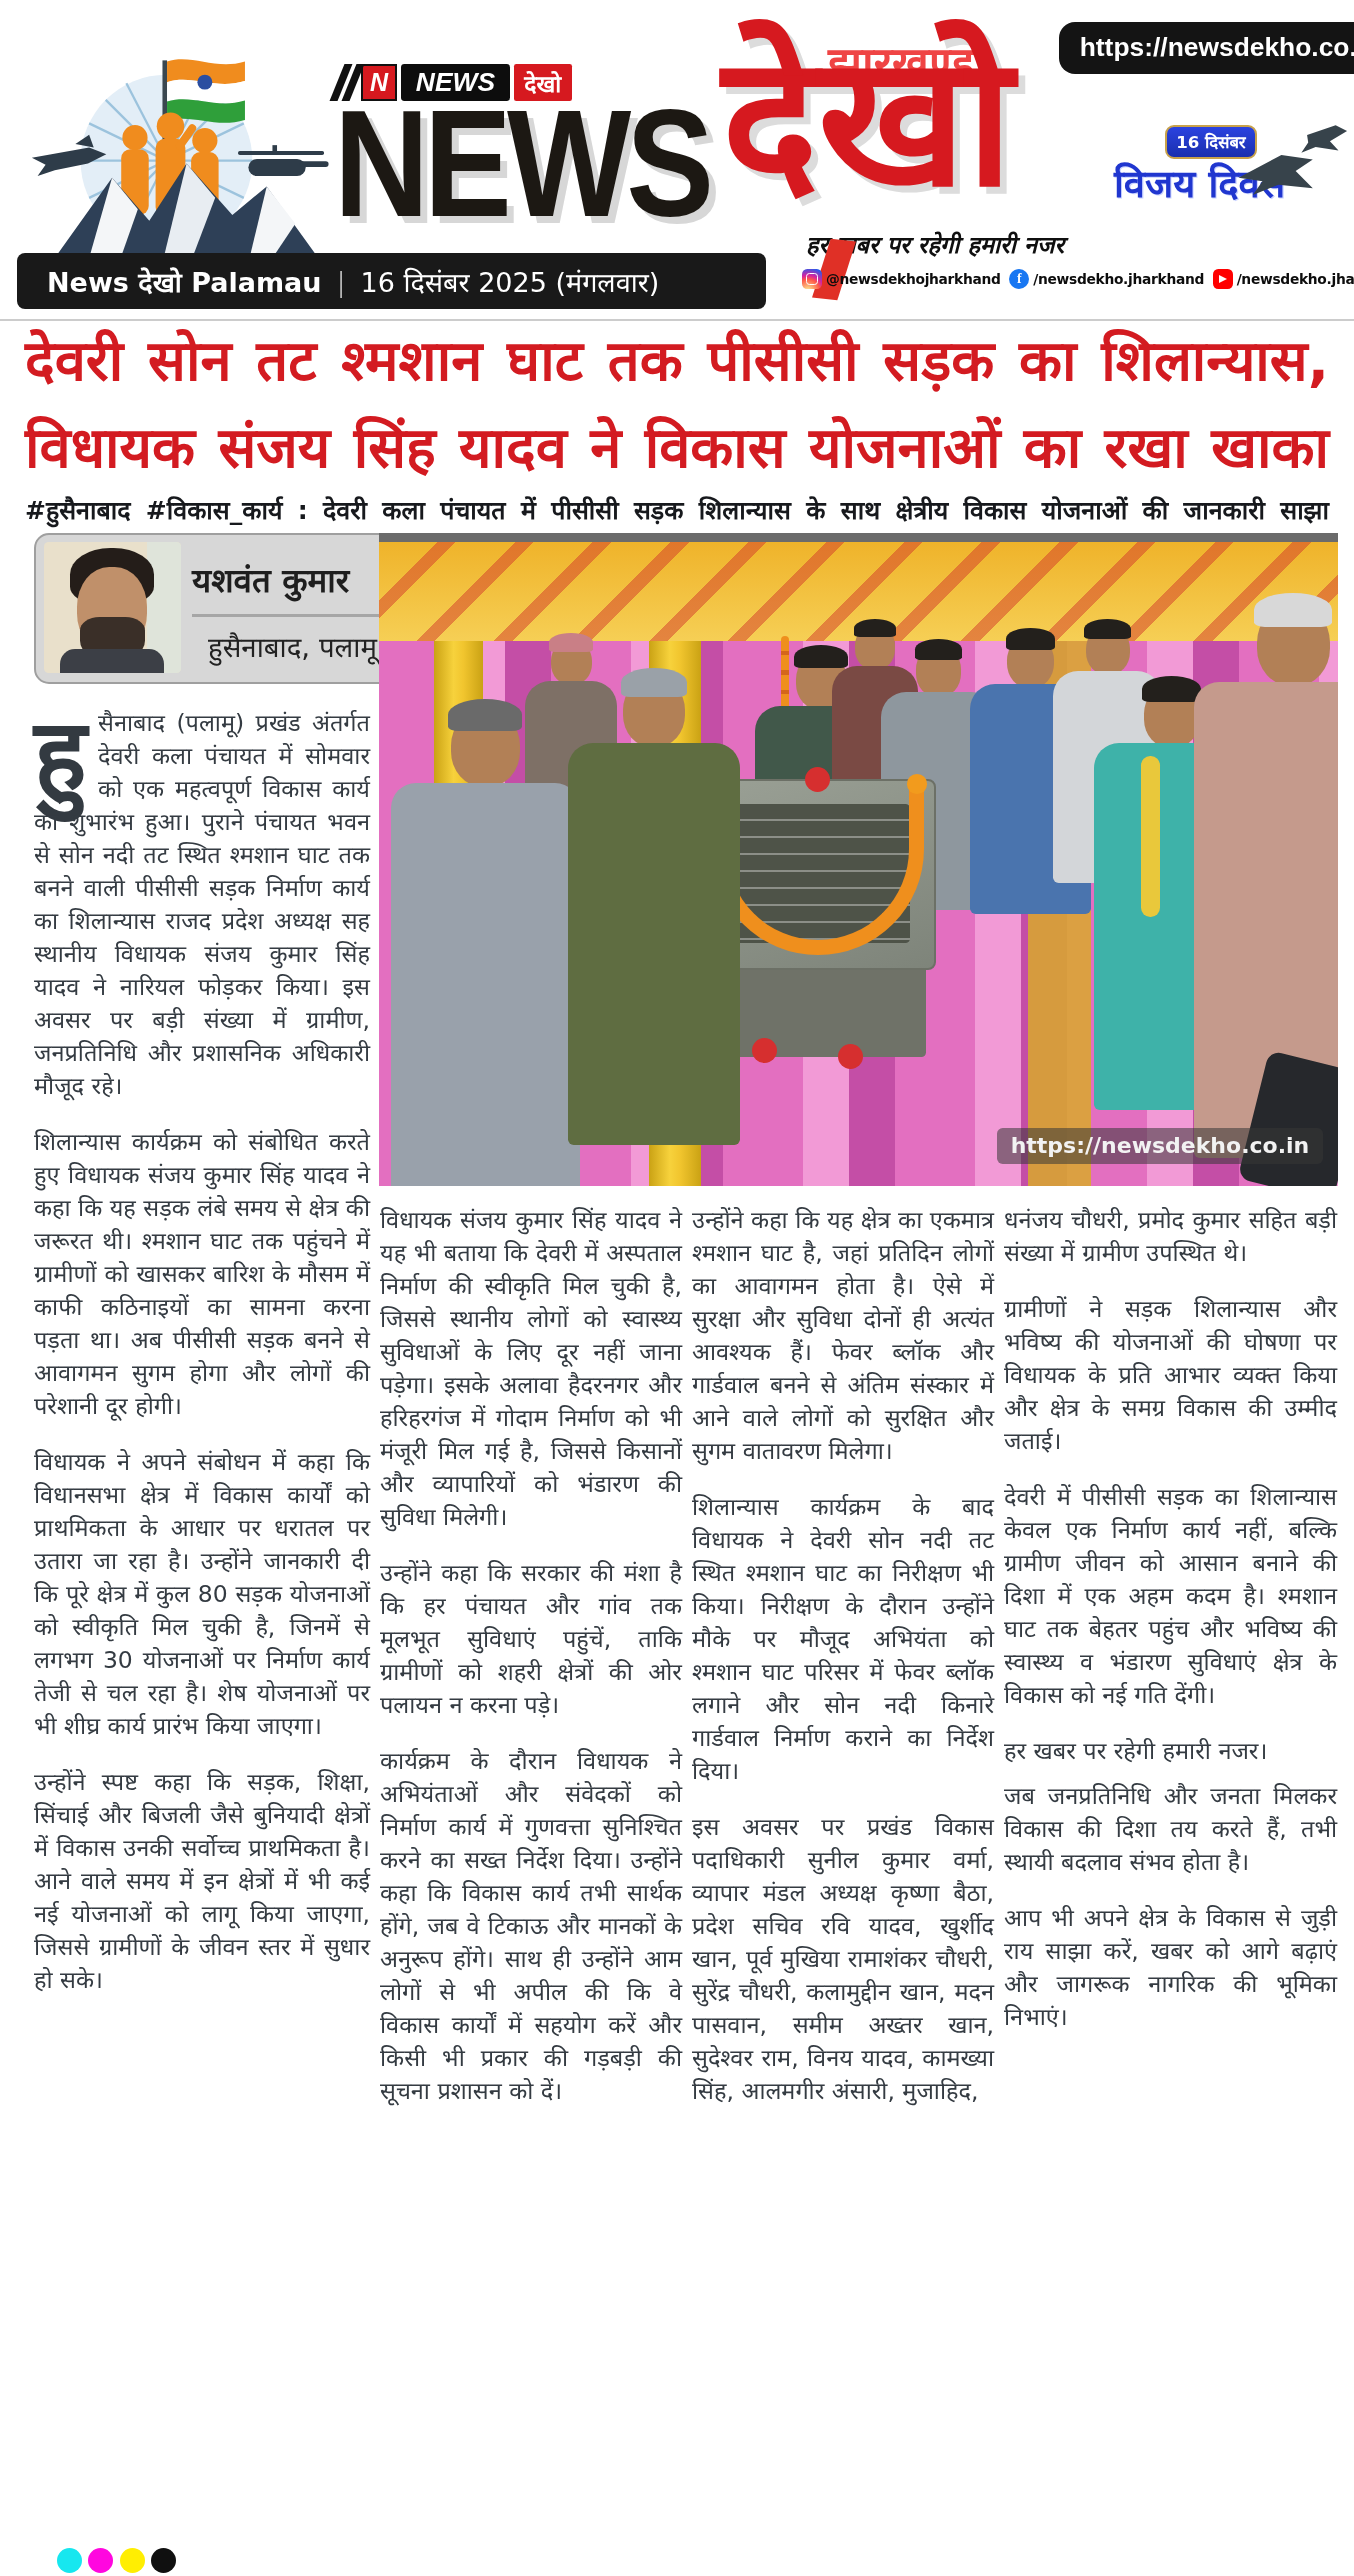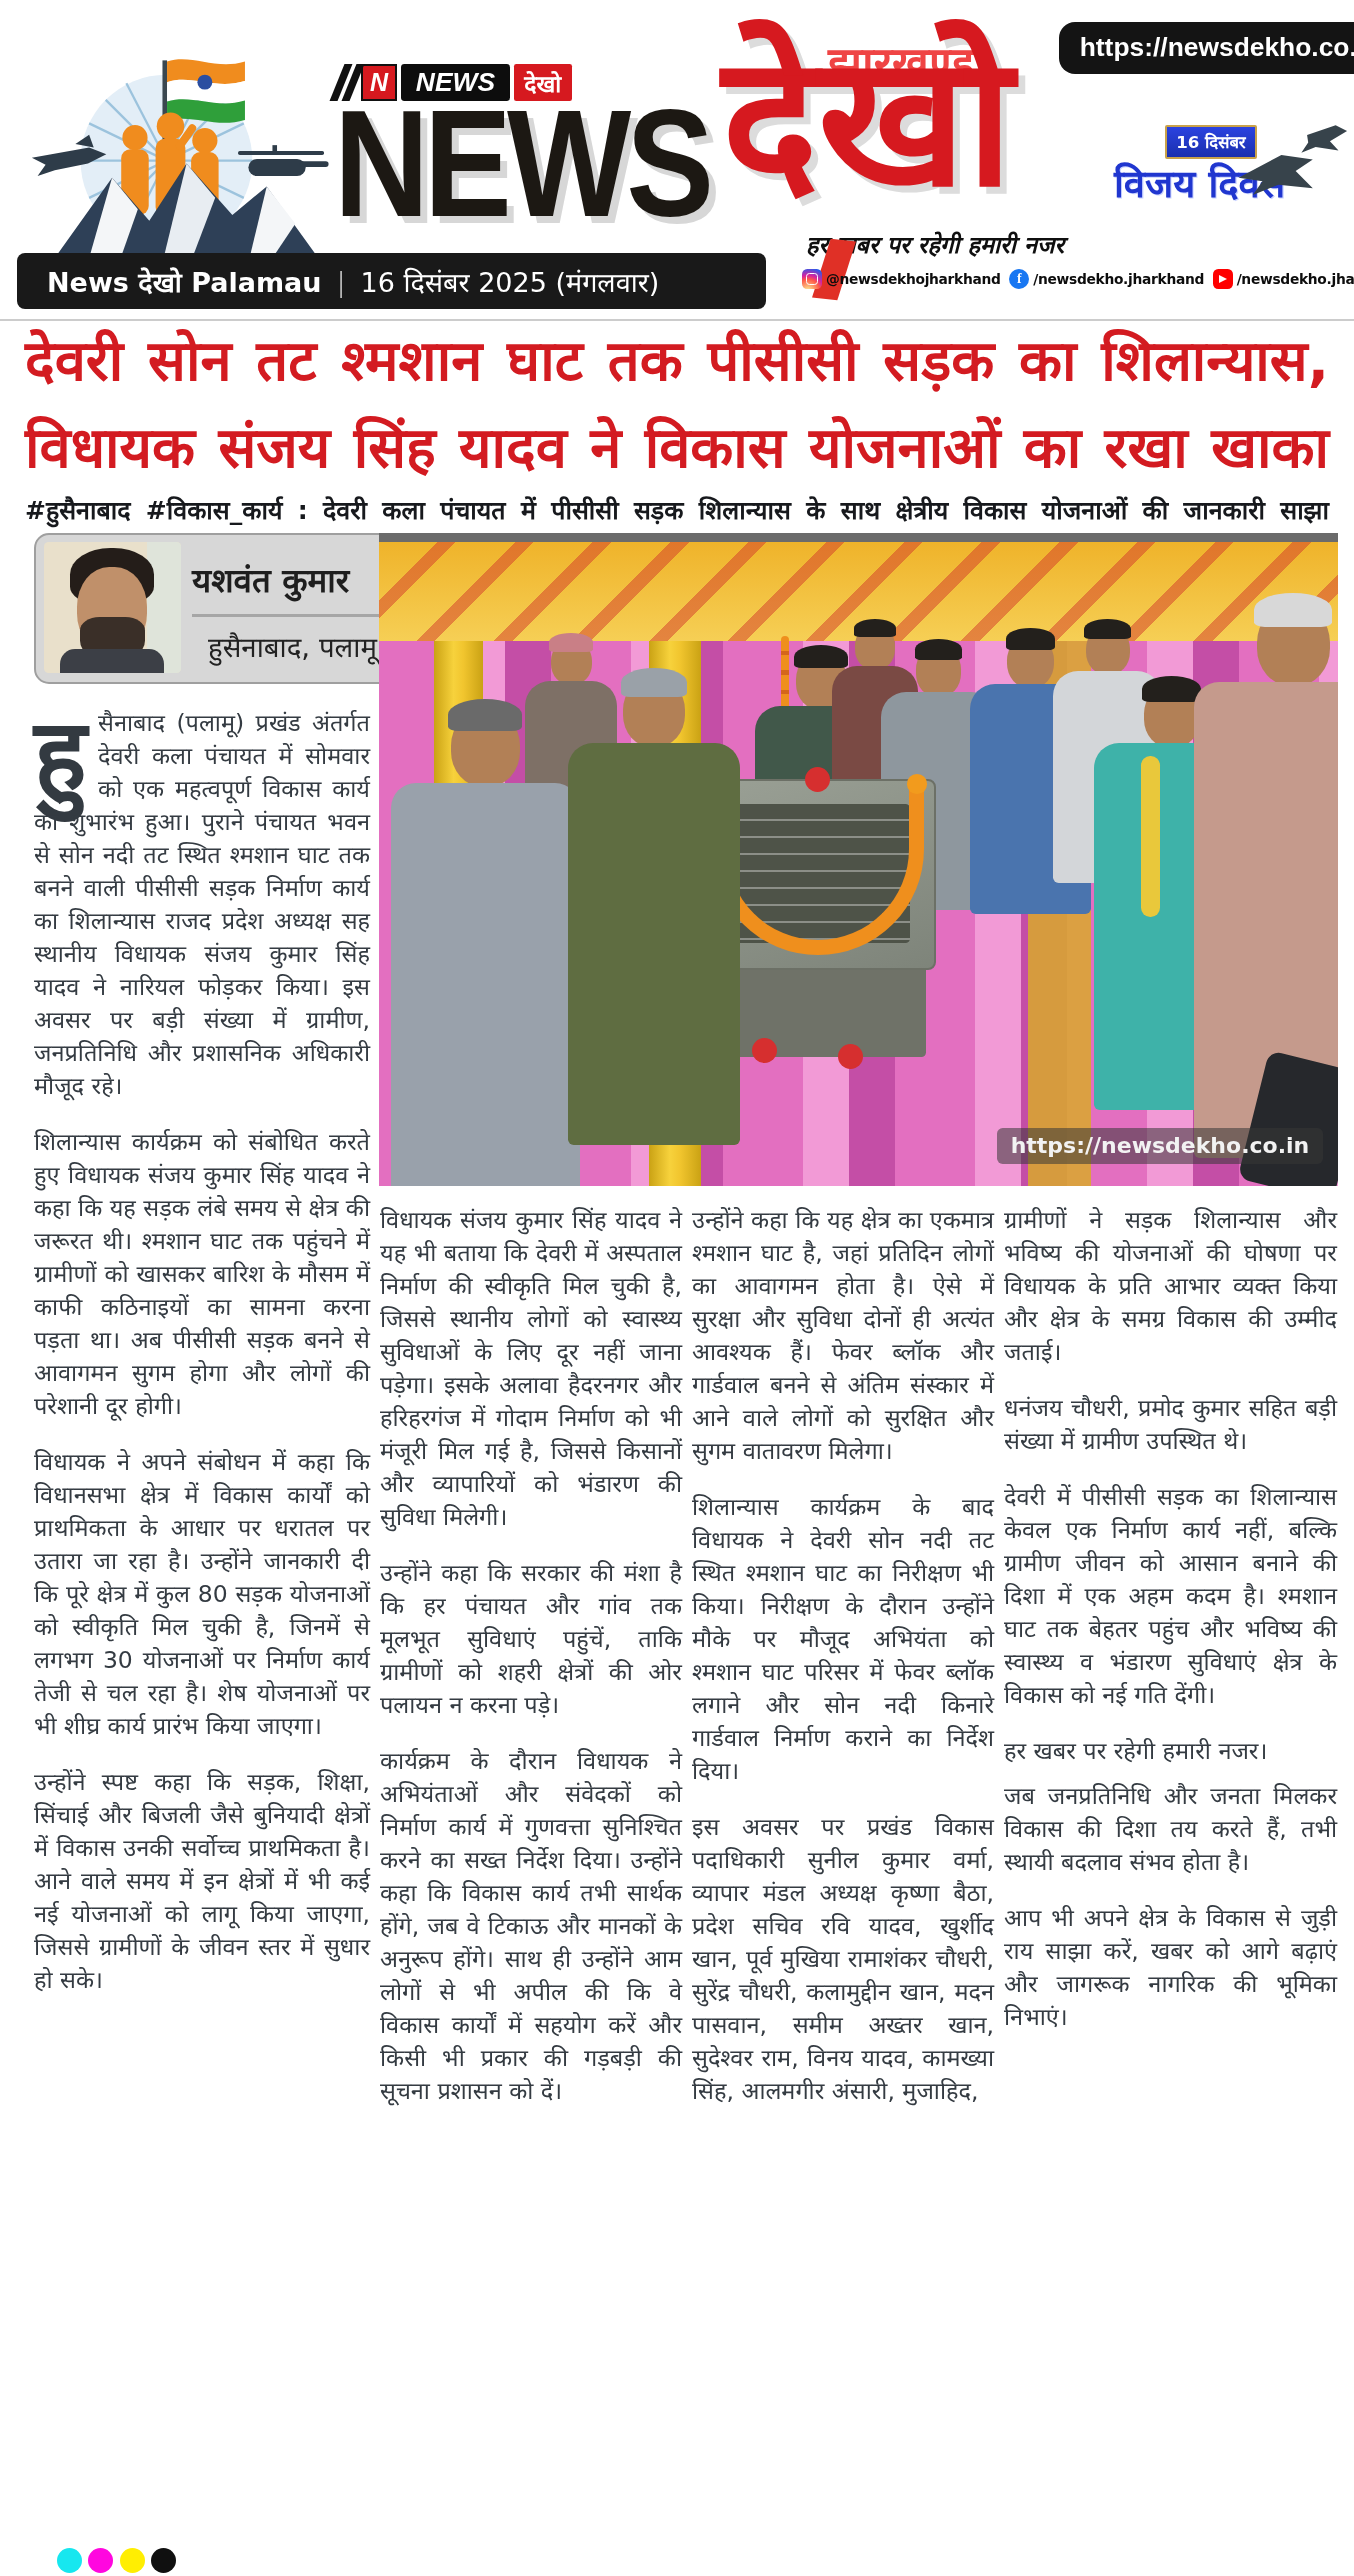--- a/index.html
+++ b/index.html
@@ -13,21 +13,21 @@
   .mini-badge{position:absolute;left:337px;top:64px;display:flex;align-items:stretch;gap:4px;height:37px;}
   .mini-badge .slash{width:8px;background:#111;transform:skewX(-22deg);}
   .mini-badge .nbox{background:#d6191f;color:#fff;border:2.3px solid #111;font:900 25px "Liberation Sans",sans-serif;font-style:italic;display:flex;align-items:center;padding:0 6.9px;}
   .mini-badge .newsbox{background:#0d0d0d;color:#fff;font:900 26.4px "Liberation Sans",sans-serif;font-style:italic;display:flex;align-items:center;padding:0 15px;border-radius:3.4px;}
   .mini-badge .dekhobox{background:#d6191f;color:#fff;font:700 23px "DejaVu Sans",sans-serif;display:flex;align-items:center;padding:0 10.3px;border-radius:2.3px;}
   .news-big{position:absolute;left:334px;top:86px;font:900 153px "Liberation Sans",sans-serif;line-height:1;color:#1c1813;letter-spacing:-5.7px;transform:scaleX(.86);transform-origin:left top;text-shadow:8px 6.9px 0 #d7d7d7;}
   .state-label{position:absolute;left:828px;top:31px;font-size:45px;font-weight:800;color:#ef4444;}
   .dekho-big{position:absolute;left:722px;top:12.6px;font-size:181px;line-height:1.2;font-weight:800;color:#d6191f;text-shadow:6.9px 6.9px 0 #dcdcdc;}
   .tagline{position:absolute;left:806px;top:228px;font-size:23.5px;font-weight:700;font-style:italic;color:#0f0f0f;white-space:nowrap;}
   .url-pill{position:absolute;left:1059px;top:22px;background:#141414;color:#fff;font:700 26.4px "Liberation Sans",sans-serif;padding:10.3px 20.7px;border-radius:16px;white-space:nowrap;}
-  .date-badge{position:absolute;left:1165px;top:125px;background:linear-gradient(180deg,#2b43e0,#1a2fae);border:2.3px solid #c9a24a;color:#fff;font-size:16.6px;font-weight:700;padding:3.4px 9.2px;border-radius:2px;white-space:nowrap;}
+  .date-badge{position:absolute;left:1165px;top:125px;background:linear-gradient(180deg,#2b43e0,#1a2fae);border:2.3px solid #c9a24a;color:#fff;font-size:16.6px;font-weight:700;padding:3.4px 9.2px;border-radius:9px;white-space:nowrap;}
   .vijay-label{position:absolute;left:1114px;top:156px;font-size:38px;font-weight:900;color:#2036cf;white-space:nowrap;text-shadow:1.1px 1.1px 0 #c9d2ff;}
   .jets{position:absolute;left:1227px;top:115px;}
   .ribbon-tip{position:absolute;left:821px;top:240px;width:26.4px;height:59px;background:#e03026;transform:skewX(-12deg) rotate(6deg);}
   
   .topbar{position:absolute;left:17px;top:253px;width:749px;height:56px;background:#191919;border-radius:8px;display:flex;align-items:center;padding-left:30px;box-sizing:border-box;color:#fff;font-size:27px;white-space:nowrap;}
   .topbar .edition{font-weight:700;}
   .topbar .sep{margin:0 15px;font-weight:300;color:#e8e8e8;}
   .social-row{position:absolute;left:802px;top:269px;display:flex;align-items:center;gap:8.6px;}
   .social-item{display:flex;align-items:center;gap:4px;text-decoration:none;}
   .social-item .handle{font-size:13.8px;font-weight:700;color:#0d0d0d;letter-spacing:-0.3px;white-space:nowrap;}
@@ -311,22 +311,22 @@
   <p>कार्यक्रम के दौरान विधायक ने अभियंताओं और संवेदकों को निर्माण कार्य में गुणवत्ता सुनिश्चित करने का सख्त निर्देश दिया। उन्होंने कहा कि विकास कार्य तभी सार्थक होंगे, जब वे टिकाऊ और मानकों के अनुरूप होंगे। साथ ही उन्होंने आम लोगों से भी अपील की कि वे विकास कार्यों में सहयोग करें और किसी भी प्रकार की गड़बड़ी की सूचना प्रशासन को दें।</p>
 </div>
 
 <div class="col col3">
   <p>उन्होंने कहा कि यह क्षेत्र का एकमात्र श्मशान घाट है, जहां प्रतिदिन लोगों का आवागमन होता है। ऐसे में सुरक्षा और सुविधा दोनों ही अत्यंत आवश्यक हैं। फेवर ब्लॉक और गार्डवाल बनने से अंतिम संस्कार में आने वाले लोगों को सुरक्षित और सुगम वातावरण मिलेगा।</p>
   <p>शिलान्यास कार्यक्रम के बाद विधायक ने देवरी सोन नदी तट स्थित श्मशान घाट का निरीक्षण भी किया। निरीक्षण के दौरान उन्होंने मौके पर मौजूद अभियंता को श्मशान घाट परिसर में फेवर ब्लॉक लगाने और सोन नदी किनारे गार्डवाल निर्माण कराने का निर्देश दिया।</p>
   <p>इस अवसर पर प्रखंड विकास पदाधिकारी सुनील कुमार वर्मा, व्यापार मंडल अध्यक्ष कृष्णा बैठा, प्रदेश सचिव रवि यादव, खुर्शीद खान, पूर्व मुखिया रामाशंकर चौधरी, सुरेंद्र चौधरी, कलामुद्दीन खान, मदन पासवान, समीम अख्तर खान, सुदेश्वर राम, विनय यादव, कामख्या सिंह, आलमगीर अंसारी, मुजाहिद,</p>
 </div>
 
 <div class="col col4">
+  <p>धनंजय चौधरी, प्रमोद कुमार सहित बड़ी संख्या में ग्रामीण उपस्थित थे।</p>
   <p>ग्रामीणों ने सड़क शिलान्यास और भविष्य की योजनाओं की घोषणा पर विधायक के प्रति आभार व्यक्त किया और क्षेत्र के समग्र विकास की उम्मीद जताई।</p>
-  <p>धनंजय चौधरी, प्रमोद कुमार सहित बड़ी संख्या में ग्रामीण उपस्थित थे।</p>
   <p>देवरी में पीसीसी सड़क का शिलान्यास केवल एक निर्माण कार्य नहीं, बल्कि ग्रामीण जीवन को आसान बनाने की दिशा में एक अहम कदम है। श्मशान घाट तक बेहतर पहुंच और भविष्य की स्वास्थ्य व भंडारण सुविधाएं क्षेत्र के विकास को नई गति देंगी।</p>
   <p style="margin-bottom:12px;">हर खबर पर रहेगी हमारी नजर।</p>
   <p>जब जनप्रतिनिधि और जनता मिलकर विकास की दिशा तय करते हैं, तभी स्थायी बदलाव संभव होता है।</p>
   <p>आप भी अपने क्षेत्र के विकास से जुड़ी राय साझा करें, खबर को आगे बढ़ाएं और जागरूक नागरिक की भूमिका निभाएं।</p>
 </div>
 
 <div class="print-dots">
   <span style="background:#17e7ef;"></span>
   <span style="background:#ff07df;"></span>
   <span style="background:#ffee02;"></span>

